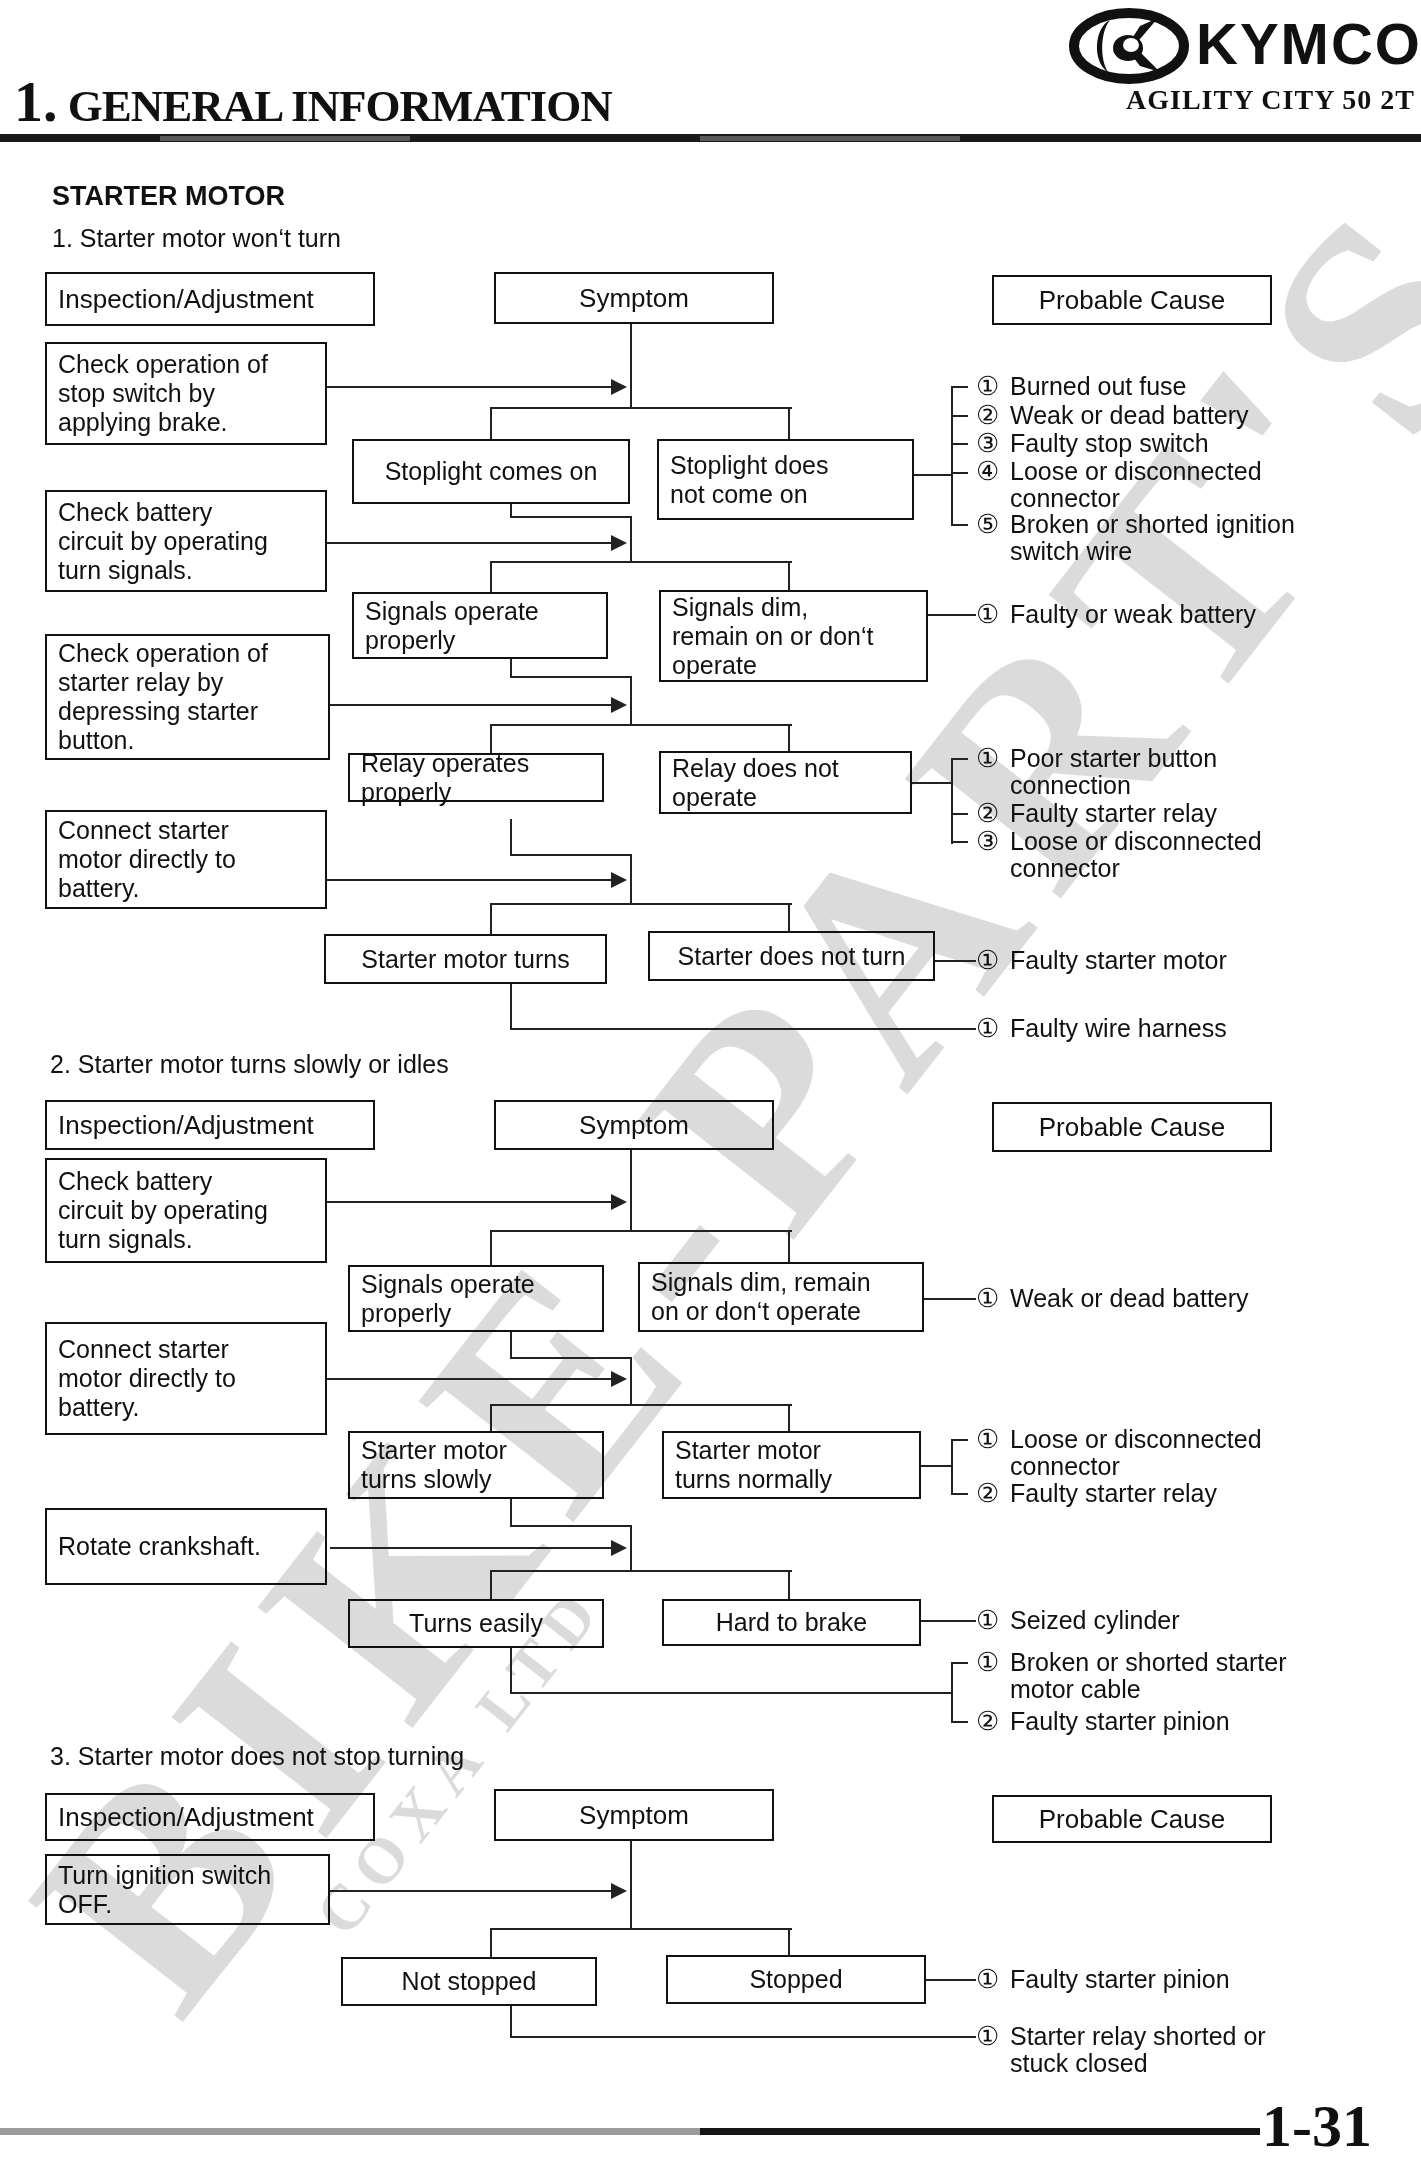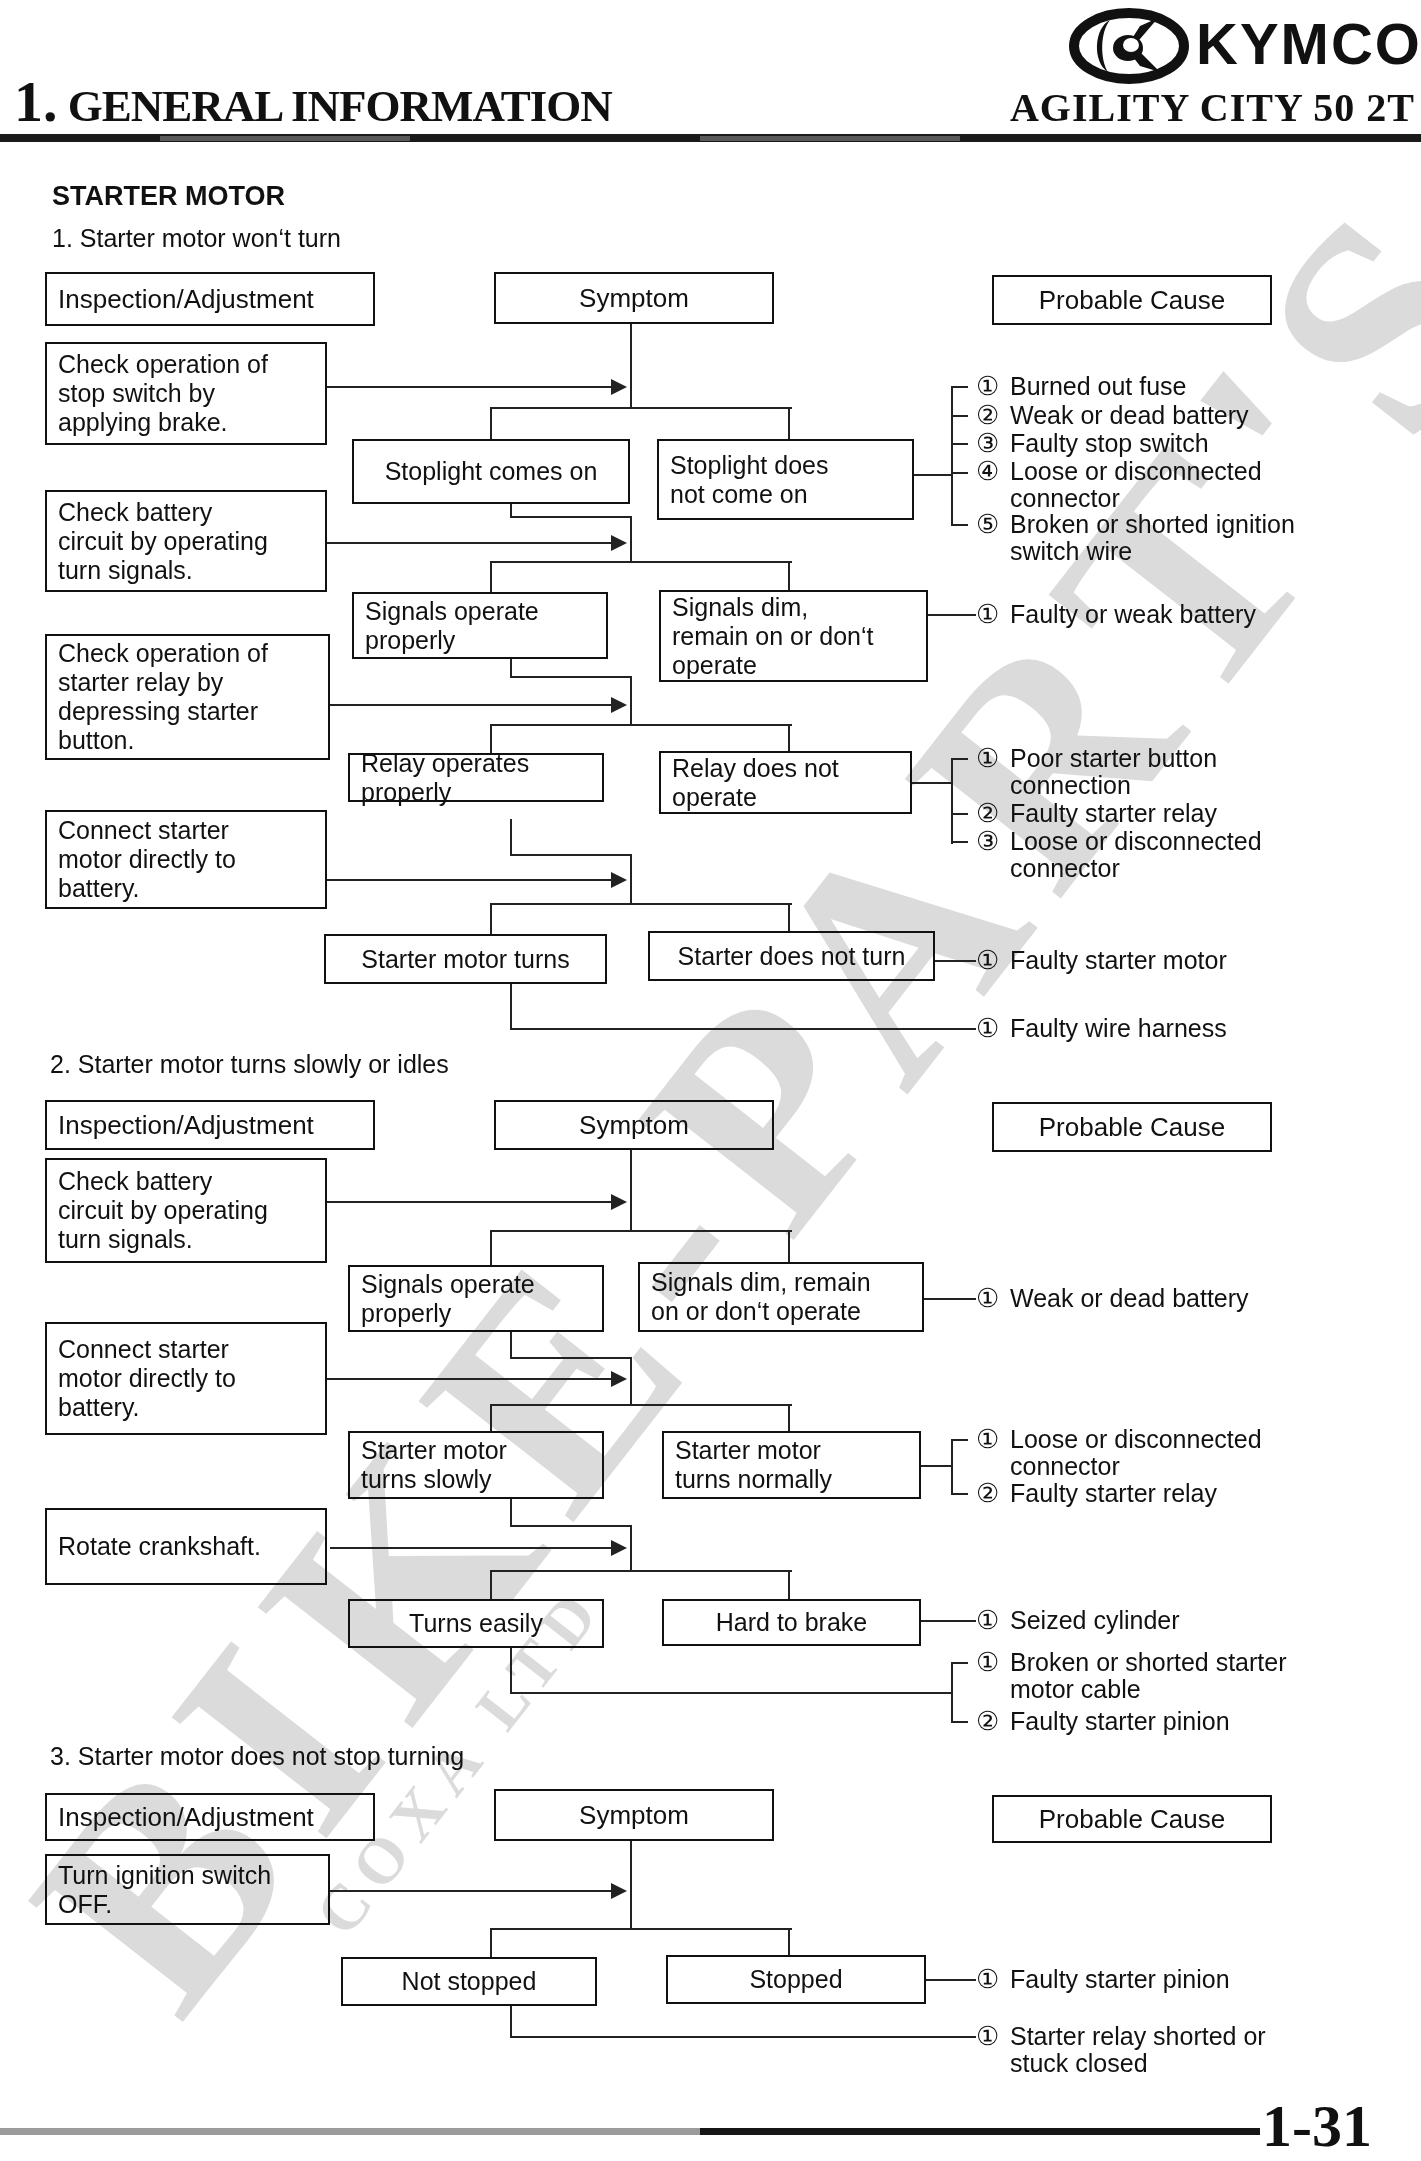--- a/index.html
+++ b/index.html
@@ -12,21 +12,21 @@
        transform:rotate(-52deg);}
   .wm2{left:80px;top:1700px;width:760px;height:120px;font-size:64px;letter-spacing:12px;
        transform:rotate(-52deg);}
   
   .brand{position:absolute;left:1196px;top:10px;font-size:58px;font-weight:bold;letter-spacing:2px;
          font-family:"Liberation Sans",sans-serif;z-index:2;}
   .chapter{position:absolute;left:14px;top:68px;font-family:"Liberation Serif",serif;font-weight:bold;z-index:2;}
   .chapter .no{font-size:58px;}
   .chapter .nm{font-size:45px;letter-spacing:-1px;}
   .model{position:absolute;right:6px;top:84px;font-family:"Liberation Serif",serif;font-weight:bold;
-         font-size:40px;letter-spacing:1px;z-index:2;}
+         font-size:28px;letter-spacing:1px;z-index:2;}
   .toprule{position:absolute;left:0;top:134px;width:1421px;height:8px;background:#1a1a1a;z-index:2;}
   .rulepatch{position:absolute;height:5px;background:rgba(255,255,255,.28);z-index:3;}
   
   .sectitle{position:absolute;left:52px;top:181px;font-size:27px;font-weight:bold;z-index:2;}
   .charttitle{position:absolute;font-size:25px;z-index:2;}
   
   .box{position:absolute;box-sizing:border-box;border:2px solid #111;background:transparent;
        font-size:25px;line-height:29px;white-space:pre-line;display:flex;align-items:center;
        padding:4px 11px;z-index:2;}
   .box.c{justify-content:center;text-align:center;padding:0 4px;}

